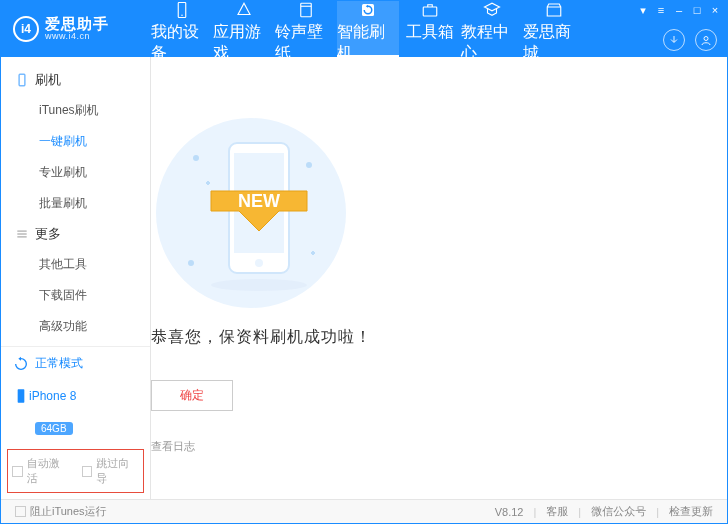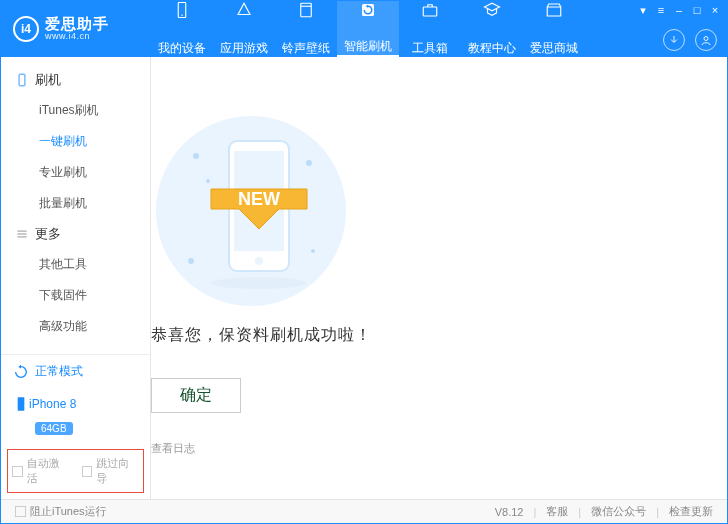--- a/index.html
+++ b/index.html
@@ -7,21 +7,21 @@
   .window { width: 728px; height: 524px; display: flex; flex-direction: column; border: 1px solid #1a8cff; }
 
   
   .header { background: #1a8cff; height: 56px; display: flex; align-items: center; color: #fff; position: relative; }
   .brand { display: flex; align-items: center; padding: 0 10px 0 12px; width: 150px; }
   .brand-logo { width: 26px; height: 26px; border: 2px solid #fff; border-radius: 50%; display: flex; align-items: center; justify-content: center; font-weight: bold; font-size: 12px; flex-shrink: 0; }
   .brand-text { margin-left: 6px; line-height: 1.1; }
   .brand-title { font-size: 15px; font-weight: bold; letter-spacing: 1px; }
   .brand-sub { font-size: 9px; opacity: 0.9; letter-spacing: 0.5px; }
   .topnav { display: flex; height: 100%; }
-  .topnav-item { width: 62px; display: flex; flex-direction: column; align-items: center; justify-content: space-between; font-size: 12px; gap: 3px; cursor: pointer; }
+  .topnav-item { width: 62px; display: flex; flex-direction: column; align-items: center; justify-content: flex-start; font-size: 16px; gap: 3px; cursor: pointer; }
   .topnav-item.active { background: rgba(255,255,255,0.15); border-bottom: 2px solid #fff; }
   .topnav-icon { width: 18px; height: 18px; display: flex; align-items: center; justify-content: center; }
   .topnav-icon svg { width: 18px; height: 18px; fill: #fff; }
   .win-controls { position: absolute; top: 3px; right: 6px; display: flex; gap: 6px; }
   .win-controls span { width: 12px; height: 12px; display: flex; align-items: center; justify-content: center; font-size: 11px; cursor: pointer; font-family: Arial; }
   .header-right-big { position: absolute; right: 10px; bottom: 6px; display: flex; gap: 10px; }
   .circ-btn { width: 22px; height: 22px; border: 1.5px solid rgba(255,255,255,0.7); border-radius: 50%; display: flex; align-items: center; justify-content: center; cursor: pointer; }
   .circ-btn svg { width: 12px; height: 12px; fill: none; stroke: rgba(255,255,255,0.9); stroke-width: 2; }
 
   
@@ -29,30 +29,30 @@
   .sidebar { width: 150px; border-right: 1px solid #e5e5e5; display: flex; flex-direction: column; }
   .side-scroll { flex: 1; overflow: auto; padding-top: 8px; }
   .side-group-header { display: flex; align-items: center; gap: 6px; padding: 6px 14px; font-size: 13px; color: #333; }
   .side-group-header svg { width: 14px; height: 14px; fill: none; stroke: #1a8cff; stroke-width: 1.5; }
   .side-group-header.more-header svg { stroke: #888; }
   .side-item { padding: 7px 10px 7px 38px; font-size: 12px; color: #555; cursor: pointer; }
   .side-item.active { color: #1a8cff; }
   .side-bottom { border-top: 1px solid #eee; }
   .mode-row, .device-row { padding: 8px 12px; display: flex; align-items: center; gap: 6px; font-size: 12px; color: #1a8cff; }
   .mode-row svg, .device-row svg { width: 16px; height: 16px; fill: #1a8cff; }
-  .storage-badge { background: #4da6ff; color: #fff; padding: 1px 6px; border-radius: 3px; font-size: 10px; margin-left: 22px; display: inline-block; margin-top: 4px; }
+  .storage-badge { background: #4da6ff; color: #fff; padding: 1px 6px; border-radius: 3px; font-size: 10px; margin-left: 22px; display: inline-block; margin-top: 12px; }
   .side-options { border: 1px solid #e74c3c; margin: 6px 6px; padding: 6px 4px; display: flex; gap: 12px; font-size: 11px; color: #aaa; }
   .chk { display: flex; align-items: center; gap: 4px; }
   .chk-box { width: 11px; height: 11px; border: 1px solid #ccc; display: inline-block; }
 
   
   .main { flex: 1; display: flex; flex-direction: column; align-items: flex-start; justify-content: center; position: relative; }
   .illus { width: 200px; height: 200px; margin-top: 10px; }
   .success-text { font-size: 16px; color: #333; margin-top: 14px; letter-spacing: 1px; }
-  .ok-btn { margin-top: 32px; border: 1px solid #ccc; background: #fff; padding: 6px 28px; font-size: 16px; color: #14532d; cursor: pointer; }
+  .ok-btn { margin-top: 32px; border: 1px solid #ccc; background: #fff; padding: 6px 28px; font-size: 12px; color: #ef4444; cursor: pointer; }
   .log-link { margin-top: 28px; font-size: 11px; color: #999; cursor: pointer; }
 
   
   .footer { height: 24px; border-top: 1px solid #e5e5e5; background: #f8f8f8; display: flex; align-items: center; font-size: 11px; color: #888; padding: 0 14px; justify-content: space-between; }
   .footer-left { display: flex; align-items: center; gap: 4px; }
   .footer-right { display: flex; align-items: center; gap: 10px; }
   .fsep { color: #ccc; }
 </style>
 </head>
 <body>

